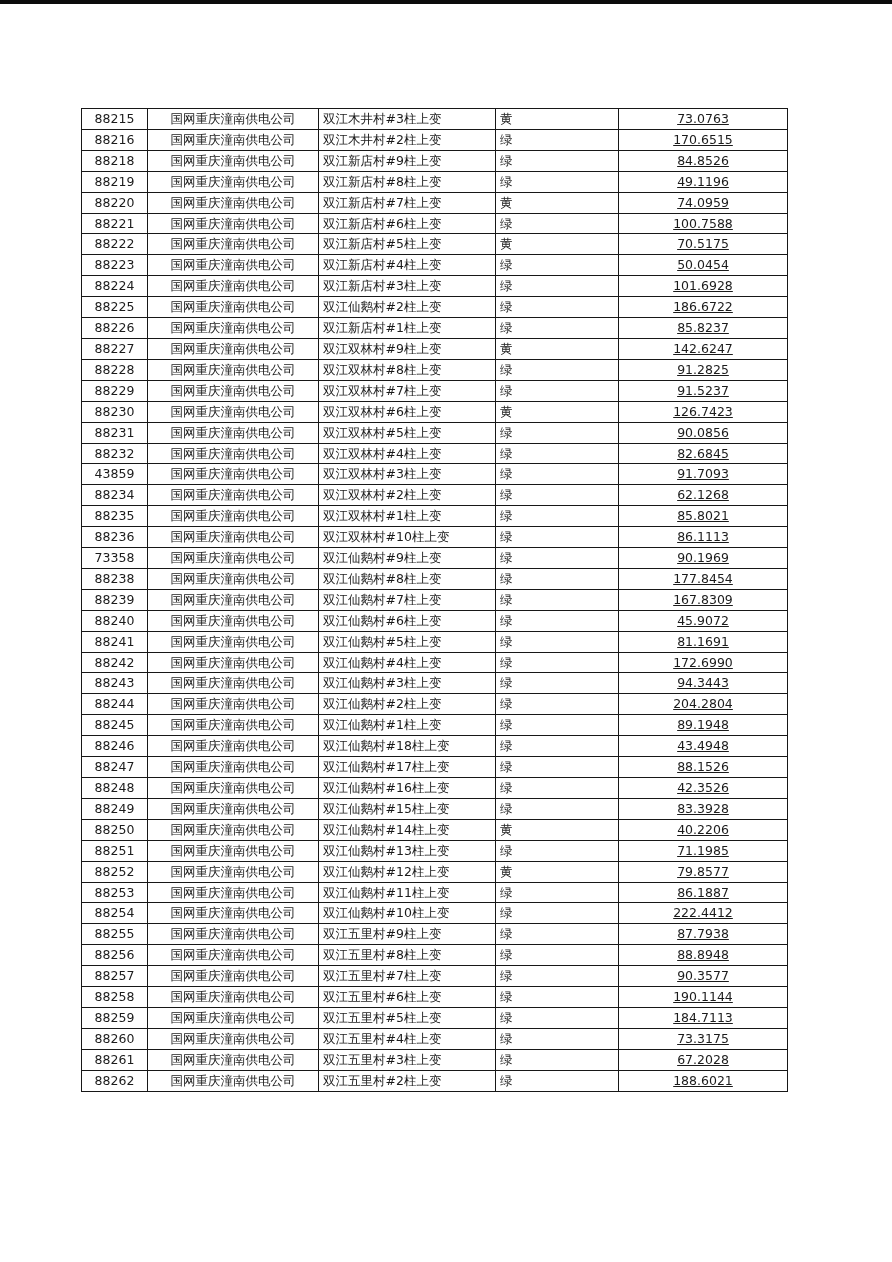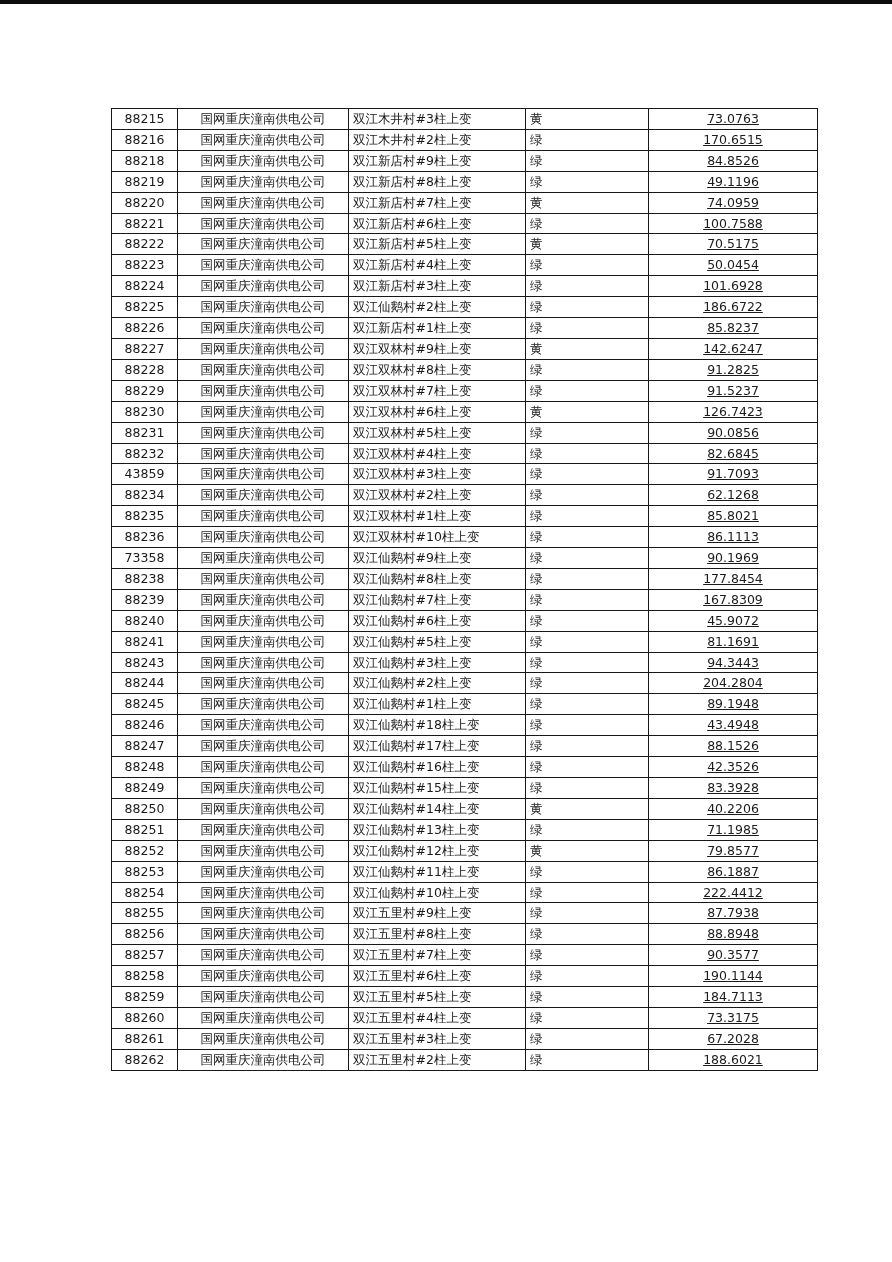--- a/index.html
+++ b/index.html
@@ -16,21 +16,20 @@
     width: 892px; height: 4px;
     background: #0b0b0b;
   }
   .sheet {
     position: absolute; left: 81px; top: 108px;
   }
   table.data-grid {
     border-collapse: collapse;
     table-layout: fixed;
     width: 706px;
-    margin-left: 30px;
   }
   table.data-grid td {
     border: 1.5px solid #171717;
     height: 19.9px;
     padding: 0 4px;
     font-size: 12.5px;
     line-height: 19.9px;
     color: #1b1b1b;
     white-space: nowrap;
     overflow: hidden;
@@ -232,20 +231,27 @@
           <td class="c-value">45.9072</td>
         </tr>
         <tr>
           <td class="c-id">88241</td>
           <td class="c-company">国网重庆潼南供电公司</td>
           <td class="c-device">双江仙鹅村#5柱上变</td>
           <td class="c-status">绿</td>
           <td class="c-value">81.1691</td>
         </tr>
         <tr>
+          <td class="c-id">88242</td>
+          <td class="c-company">国网重庆潼南供电公司</td>
+          <td class="c-device">双江仙鹅村#4柱上变</td>
+          <td class="c-status">绿</td>
+          <td class="c-value">172.6990</td>
+        </tr>
+        <tr>
           <td class="c-id">88243</td>
           <td class="c-company">国网重庆潼南供电公司</td>
           <td class="c-device">双江仙鹅村#3柱上变</td>
           <td class="c-status">绿</td>
           <td class="c-value">94.3443</td>
         </tr>
         <tr>
           <td class="c-id">88244</td>
           <td class="c-company">国网重庆潼南供电公司</td>
           <td class="c-device">双江仙鹅村#2柱上变</td>

